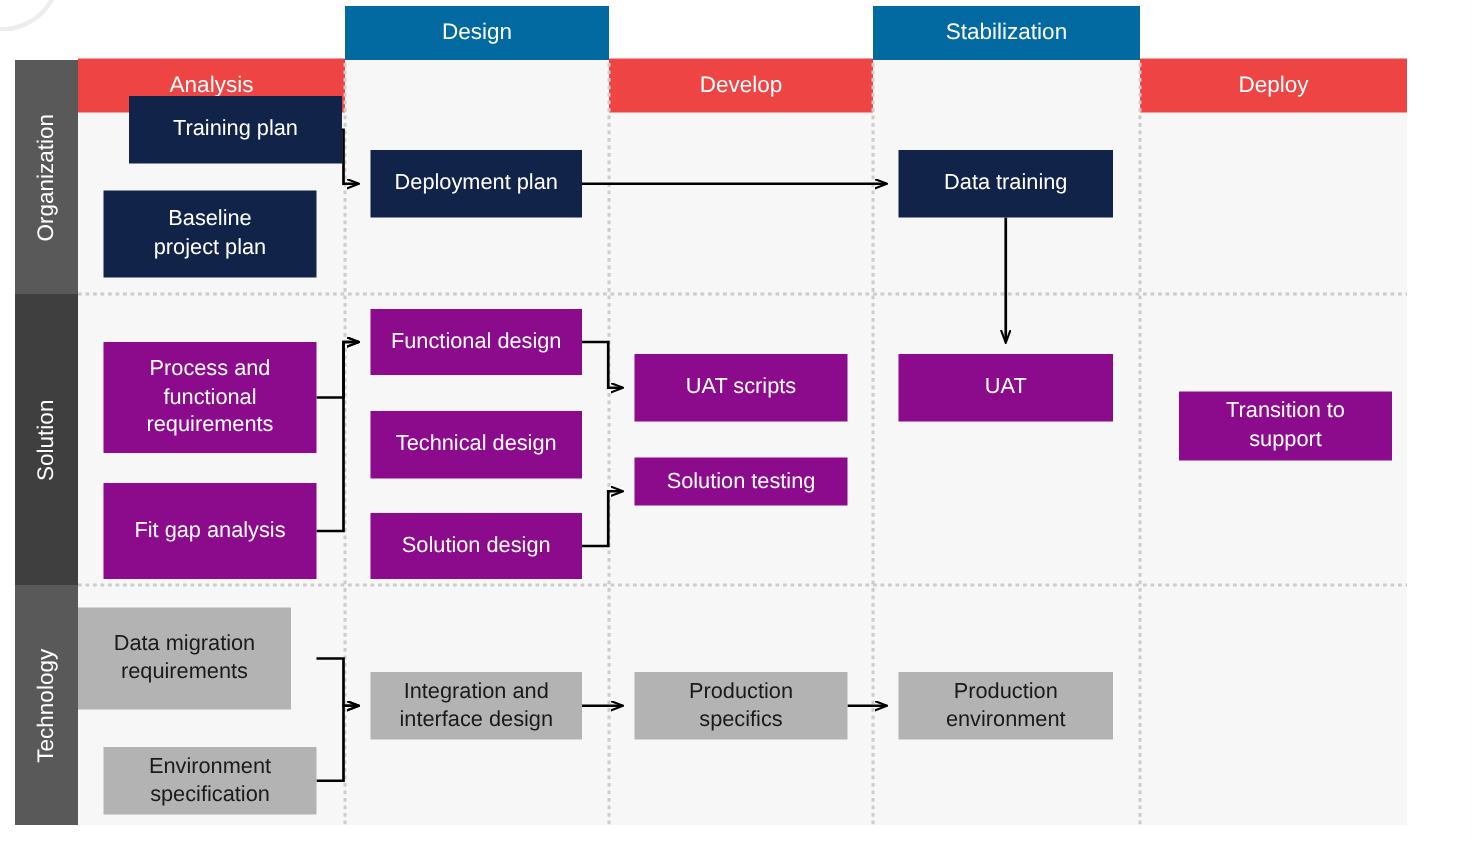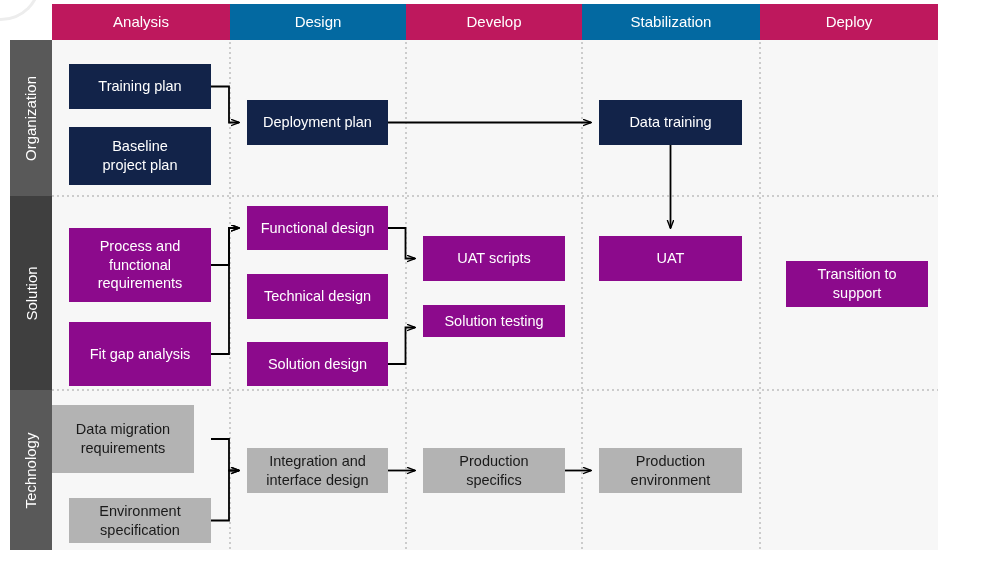--- a/index.html
+++ b/index.html
@@ -43,21 +43,21 @@
   
   .col-header {
     position: absolute;
     top: 4px;
     height: 36px;
     line-height: 36px;
     text-align: center;
     color: #ffffff;
     font-size: 15px;
   }
-  .col-header.dark  { background: #be185d; }
+  .col-header.dark  { background: #ef4444; margin-top: 35px; }
   .col-header.light { background: #0369a1; }
 
   
   .row-header {
     position: absolute;
     left: 10px;
     width: 42px;
     color: #ffffff;
     font-size: 15px;
     display: flex;
@@ -171,21 +171,21 @@
         <path d="M 388 228 L 405.5 228 L 405.5 258.5 L 415 258.5" marker-end="url(#arrowhead)"></path>
         <path d="M 388 364 L 405.5 364 L 405.5 327.5 L 415 327.5" marker-end="url(#arrowhead)"></path>
         <path d="M 211 439 L 229 439 L 229 470.5 L 239 470.5" marker-end="url(#arrowhead)"></path>
         <path d="M 211 520.5 L 229 520.5 L 229 470.5 L 239 470.5" marker-end="url(#arrowhead)"></path>
         <path d="M 388 470.5 L 415 470.5" marker-end="url(#arrowhead)"></path>
         <path d="M 565 470.5 L 591 470.5" marker-end="url(#arrowhead)"></path>
       </g>
   </svg>
 
   <div id="boxes">
-      <div class="box navy" style="left: 69px; top: 64px; width: 142px; height: 45px;">
+      <div class="box navy" style="left: 86px; top: 64px; width: 142px; height: 45px;">
         <span style="white-space: pre-line;">Training plan</span>
       </div>
       <div class="box navy" style="left: 69px; top: 127px; width: 142px; height: 58px;">
         <span style="white-space: pre-line;">Baseline
 project plan</span>
       </div>
       <div class="box navy" style="left: 247px; top: 100px; width: 141px; height: 45px;">
         <span style="white-space: pre-line;">Deployment plan</span>
       </div>
       <div class="box navy" style="left: 599px; top: 100px; width: 143px; height: 45px;">

